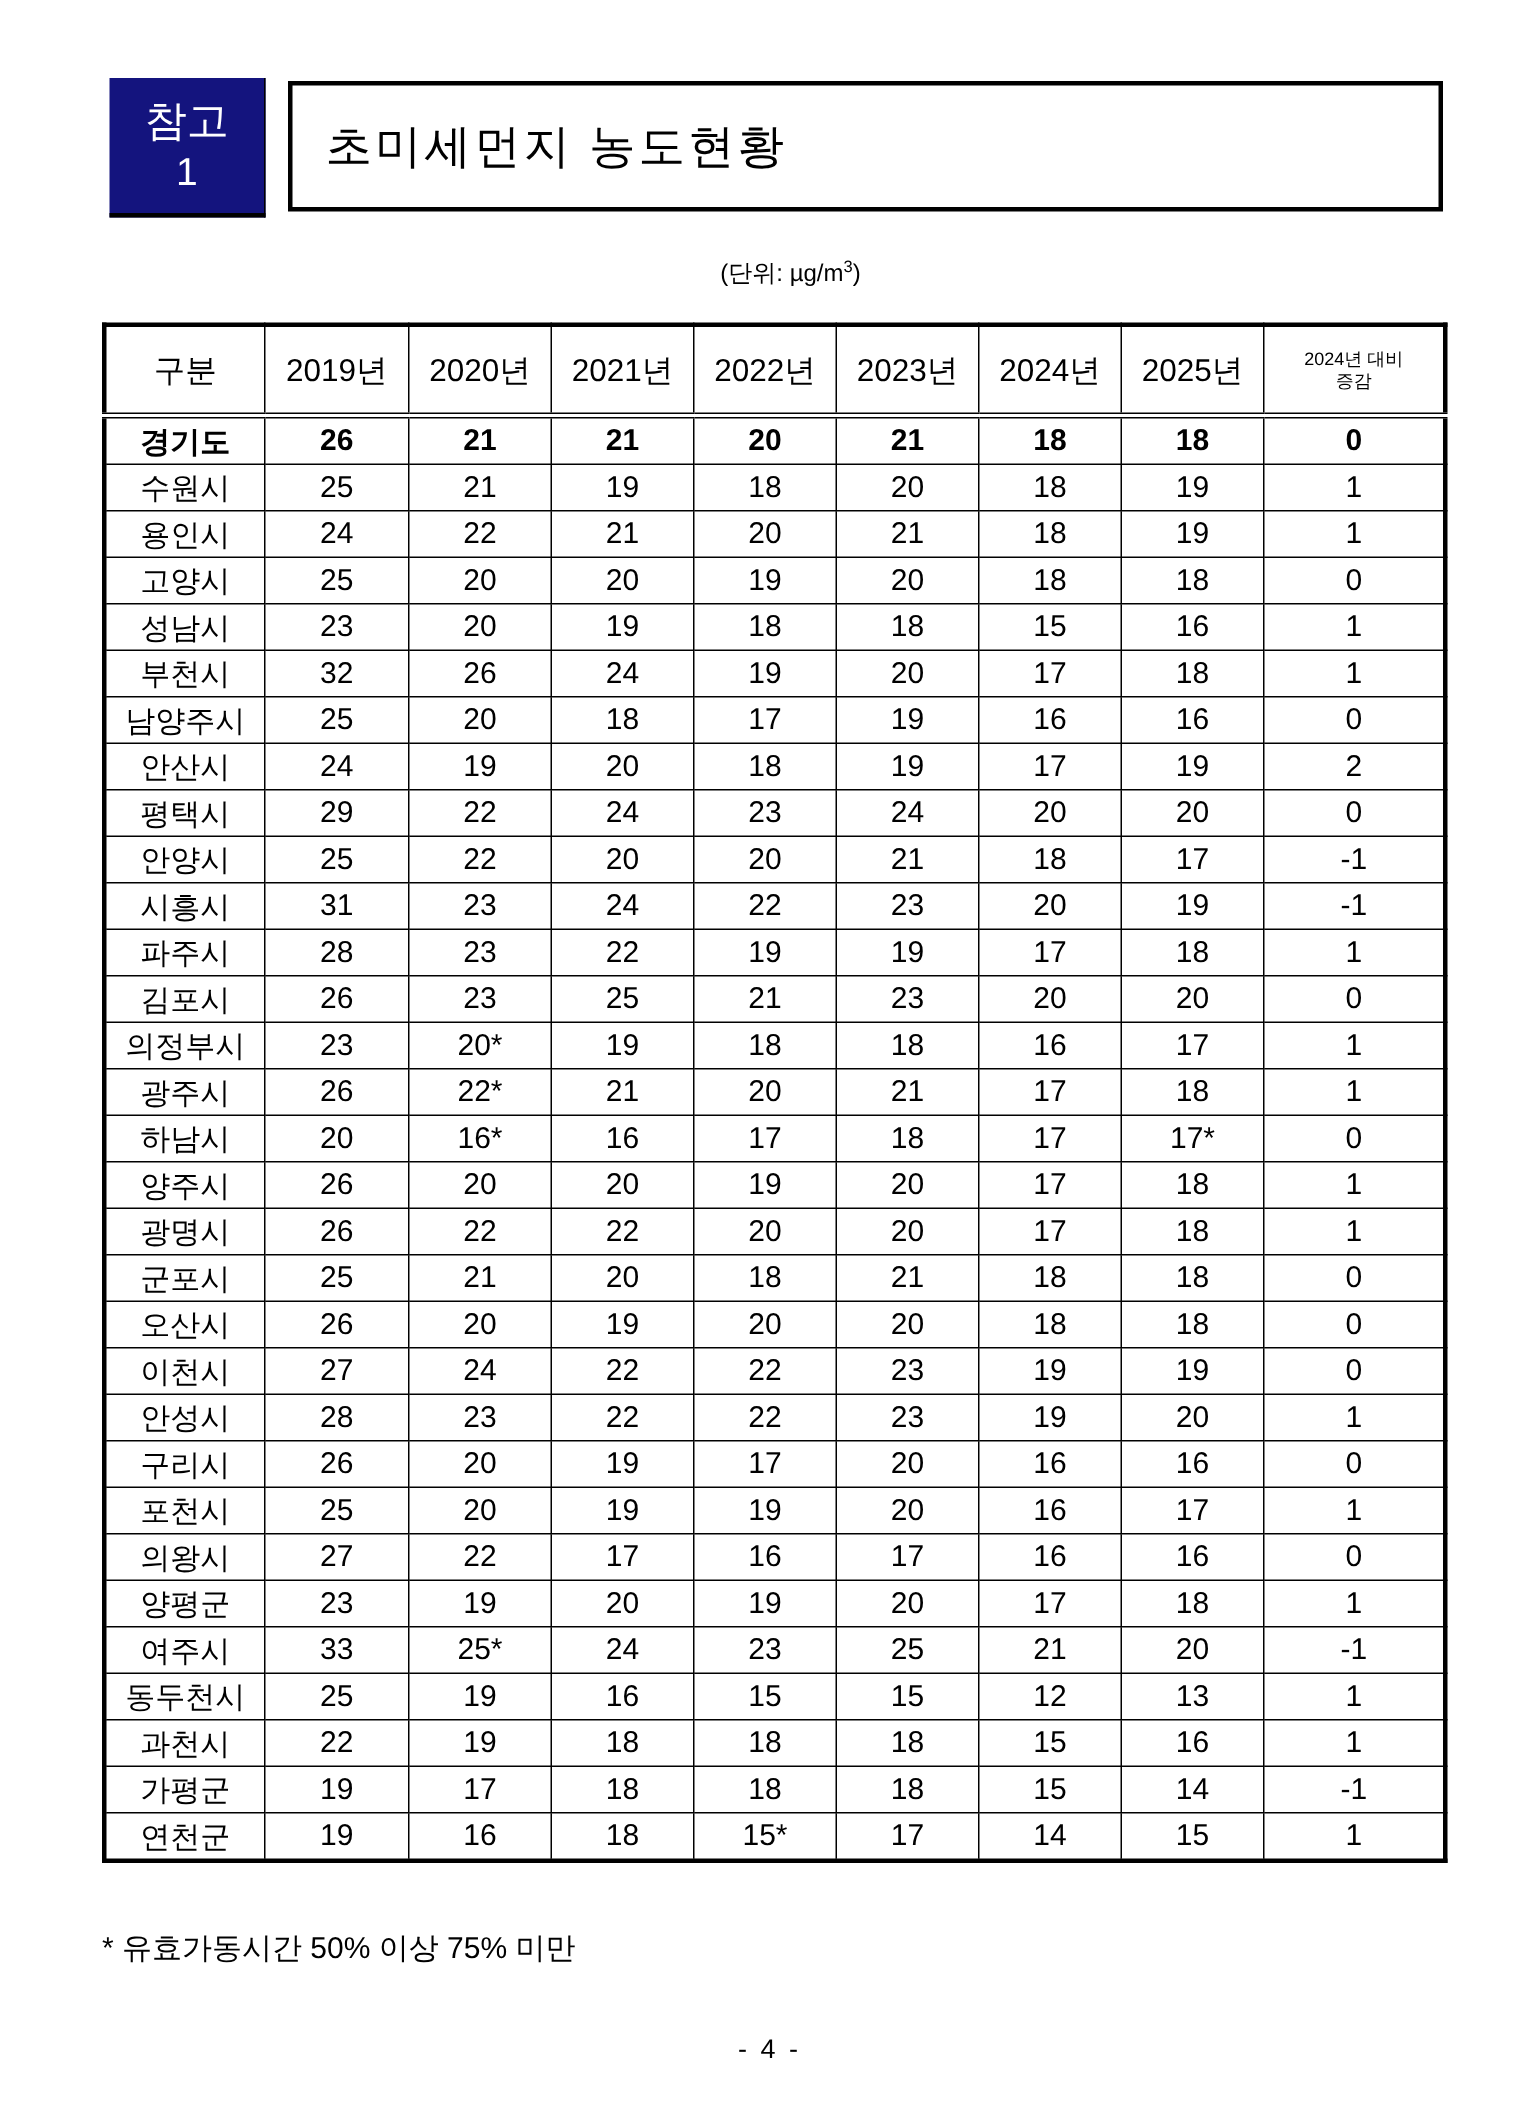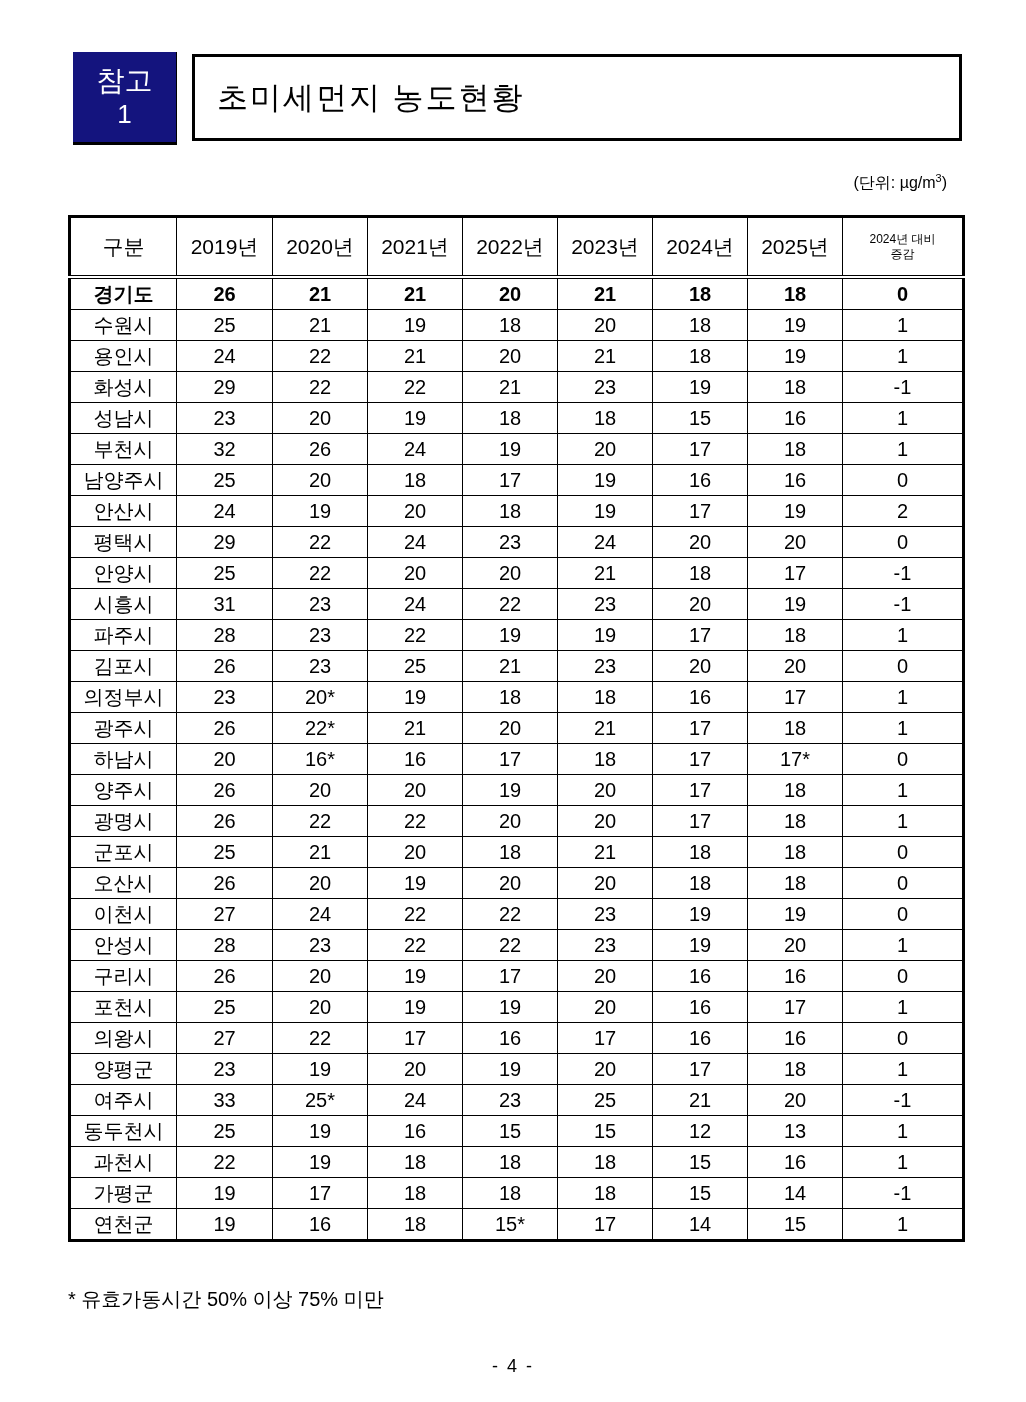--- a/index.html
+++ b/index.html
@@ -50,23 +50,23 @@
     font-size: 31px;
     font-weight: 500;
     letter-spacing: 2px;
     text-align: right;
   }
 
   
   .unit-line {
     position: absolute;
     top: 172px;
-    left: 53px;
+    left: 80px;
     width: 894px;
-    text-align: right;
+    text-align: center;
     font-size: 16px;
   }
   .unit-line sup { font-size: 11px; }
 
   
   .table-wrap {
     position: absolute;
     top: 215px;
     left: 68px;
     width: 894px;
@@ -195,29 +195,29 @@
             <td>24</td>
             <td>22</td>
             <td>21</td>
             <td>20</td>
             <td>21</td>
             <td>18</td>
             <td>19</td>
             <td>1</td>
           </tr>
           <tr>
-            <th>화성시</th>
-            <td>29</td>
-            <td>22</td>
-            <td>22</td>
-            <td>21</td>
-            <td>23</td>
-            <td>19</td>
-            <td>18</td>
-            <td>-1</td>
+            <th>고양시</th>
+            <td>25</td>
+            <td>20</td>
+            <td>20</td>
+            <td>19</td>
+            <td>20</td>
+            <td>18</td>
+            <td>18</td>
+            <td>0</td>
           </tr>
           <tr>
             <th>성남시</th>
             <td>23</td>
             <td>20</td>
             <td>19</td>
             <td>18</td>
             <td>18</td>
             <td>15</td>
             <td>16</td>

